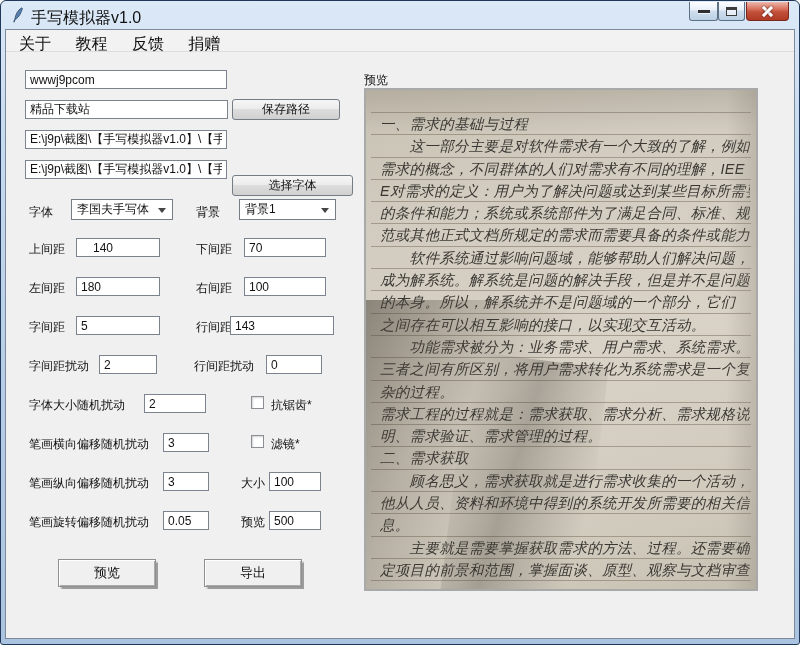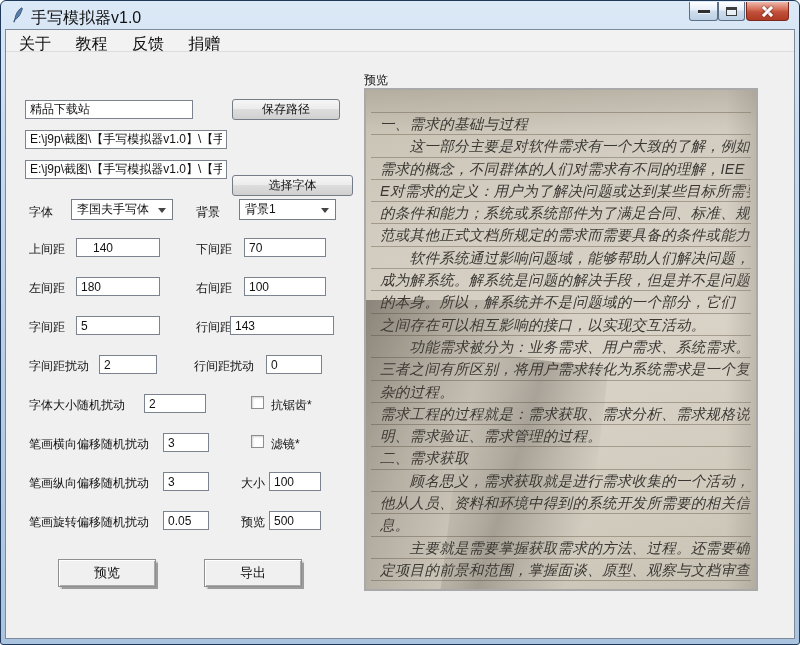--- a/index.html
+++ b/index.html
@@ -91,21 +91,22 @@
   </div>
 
   <div class="client">
     <div class="menubar">
       <span class="menu-item">关于</span>
       <span class="menu-item">教程</span>
       <span class="menu-item">反馈</span>
       <span class="menu-item">捐赠</span>
     </div>
 
-    <input class="tb" style="left: 19px; top: 70px; width: 168px;" value="精品下载站">
+    <input class="tb" style="left: 19px; top: 40px; width: 202px;" value="wwwj9pcom">
+    <input class="tb" style="left: 19px; top: 70px; width: 203px;" value="精品下载站">
     <div class="btn" style="left:226px;top:69px;width:108px">保存路径</div>
     <input class="tb" style="left: 19px; top: 100px; width: 202px;" value="E:\j9p\截图\【手写模拟器v1.0】\【手">
     <input class="tb" style="left: 19px; top: 130px; width: 202px;" value="E:\j9p\截图\【手写模拟器v1.0】\【手">
     <div class="btn" style="left:226px;top:145px;width:121px">选择字体</div>
 
     <span class="lbl" style="left:23px;top:174px">字体</span>
     <div class="combo" style="left:65px;top:169px;width:102px">
       <span>李国夫手写体</span>
       <span class="arr"></span>
     </div>

